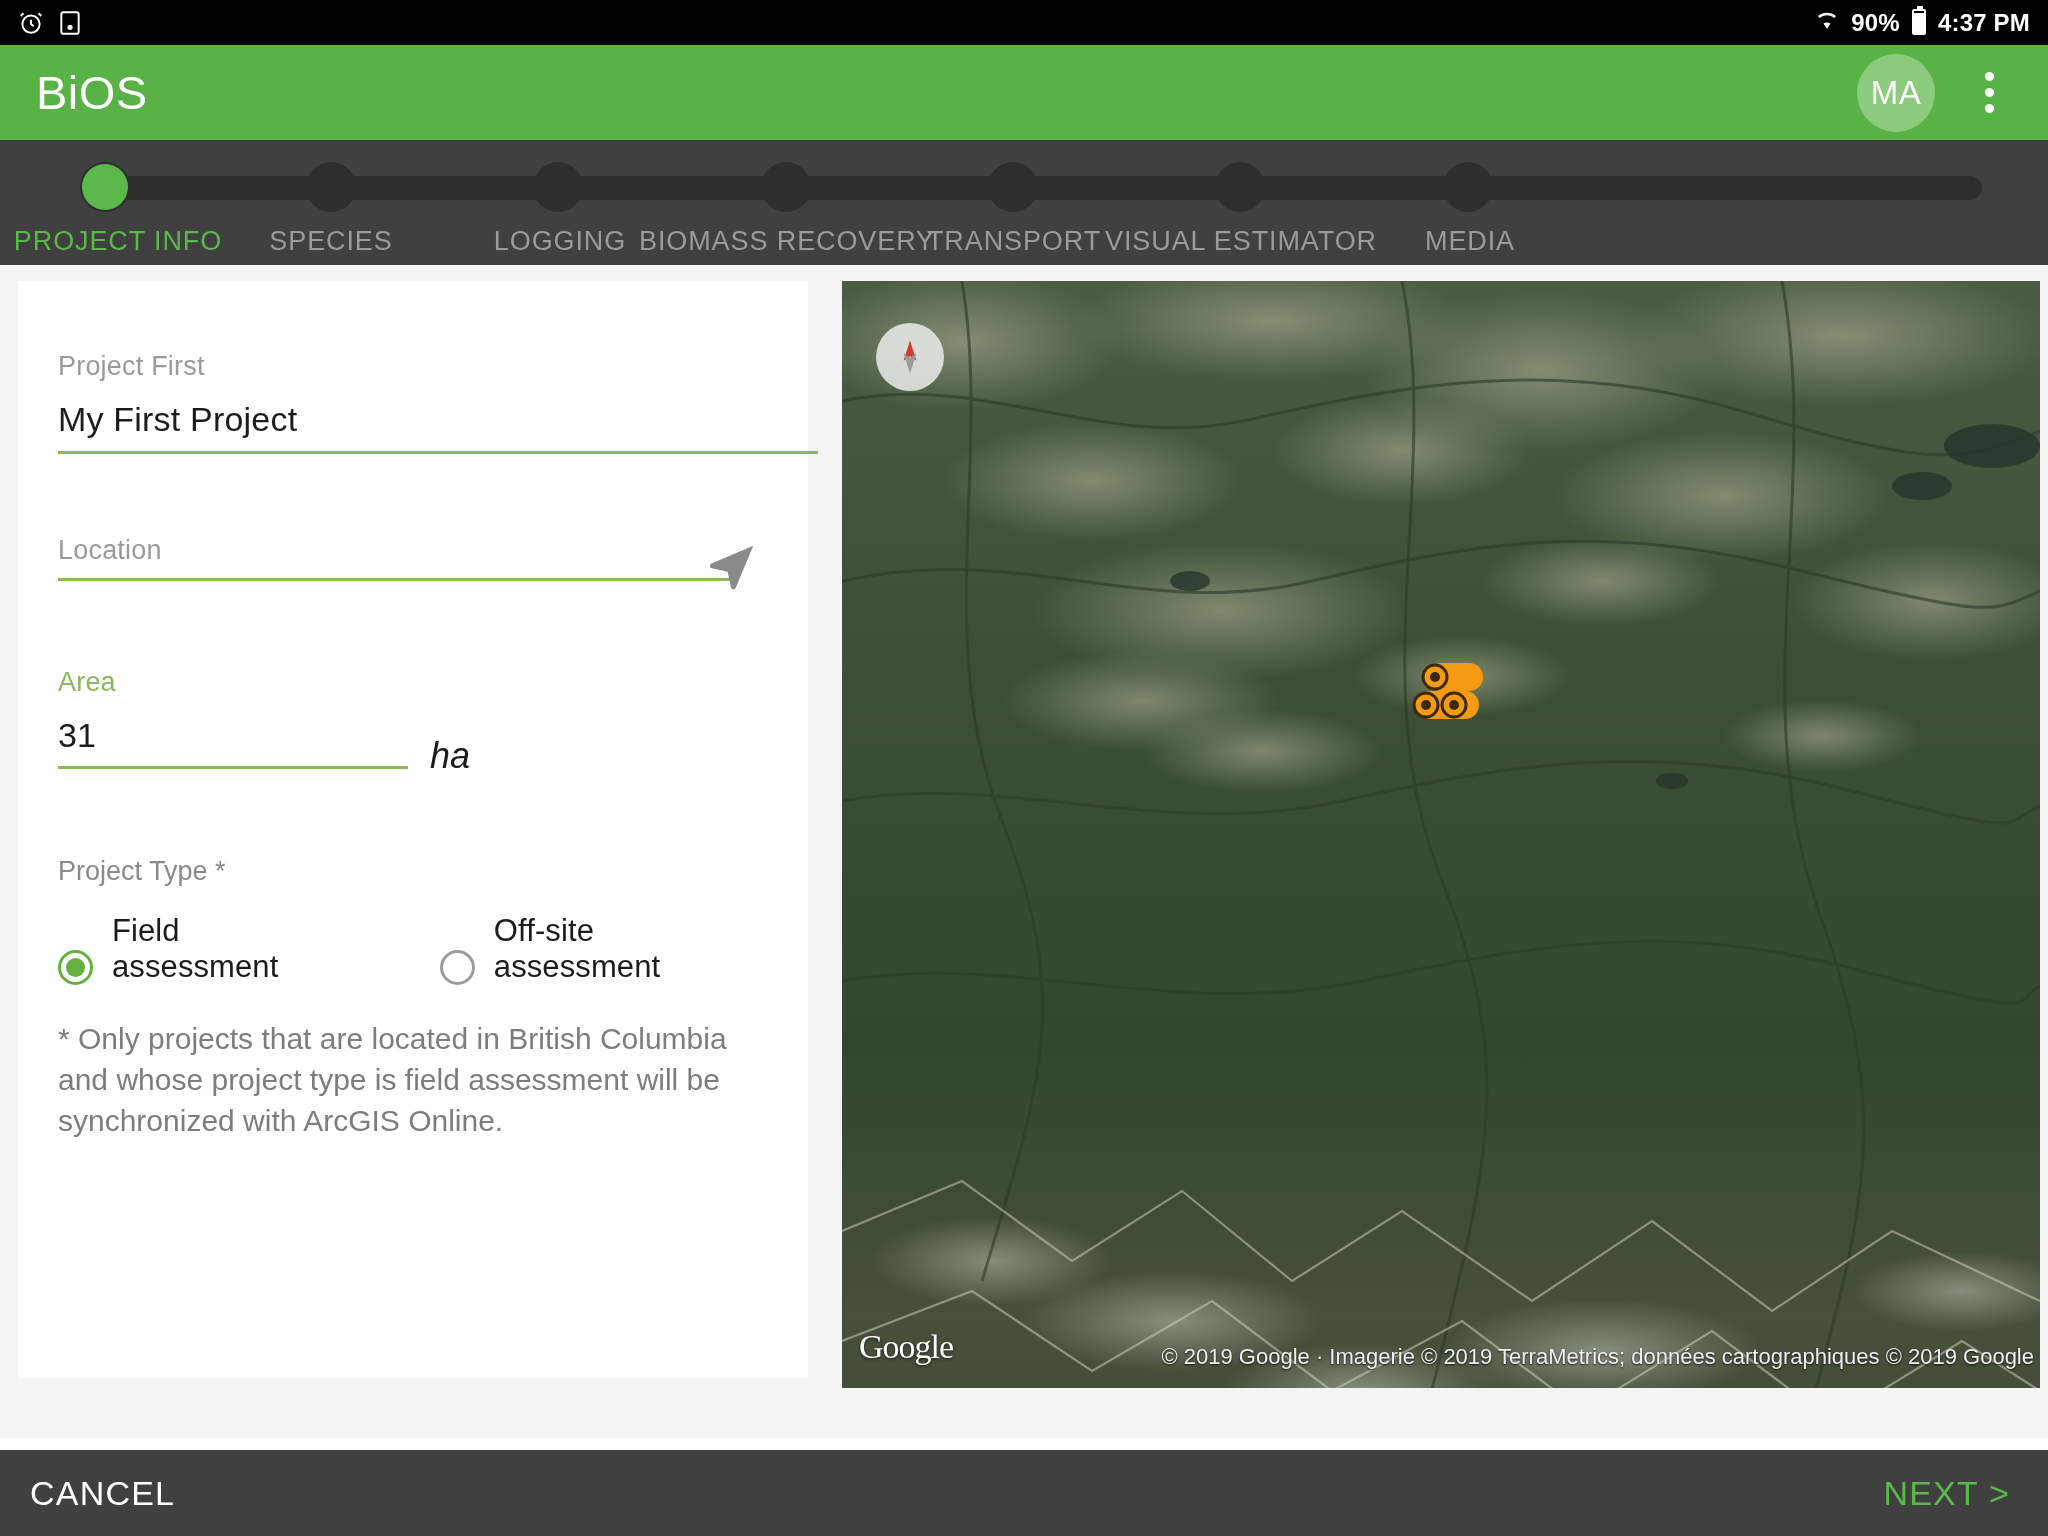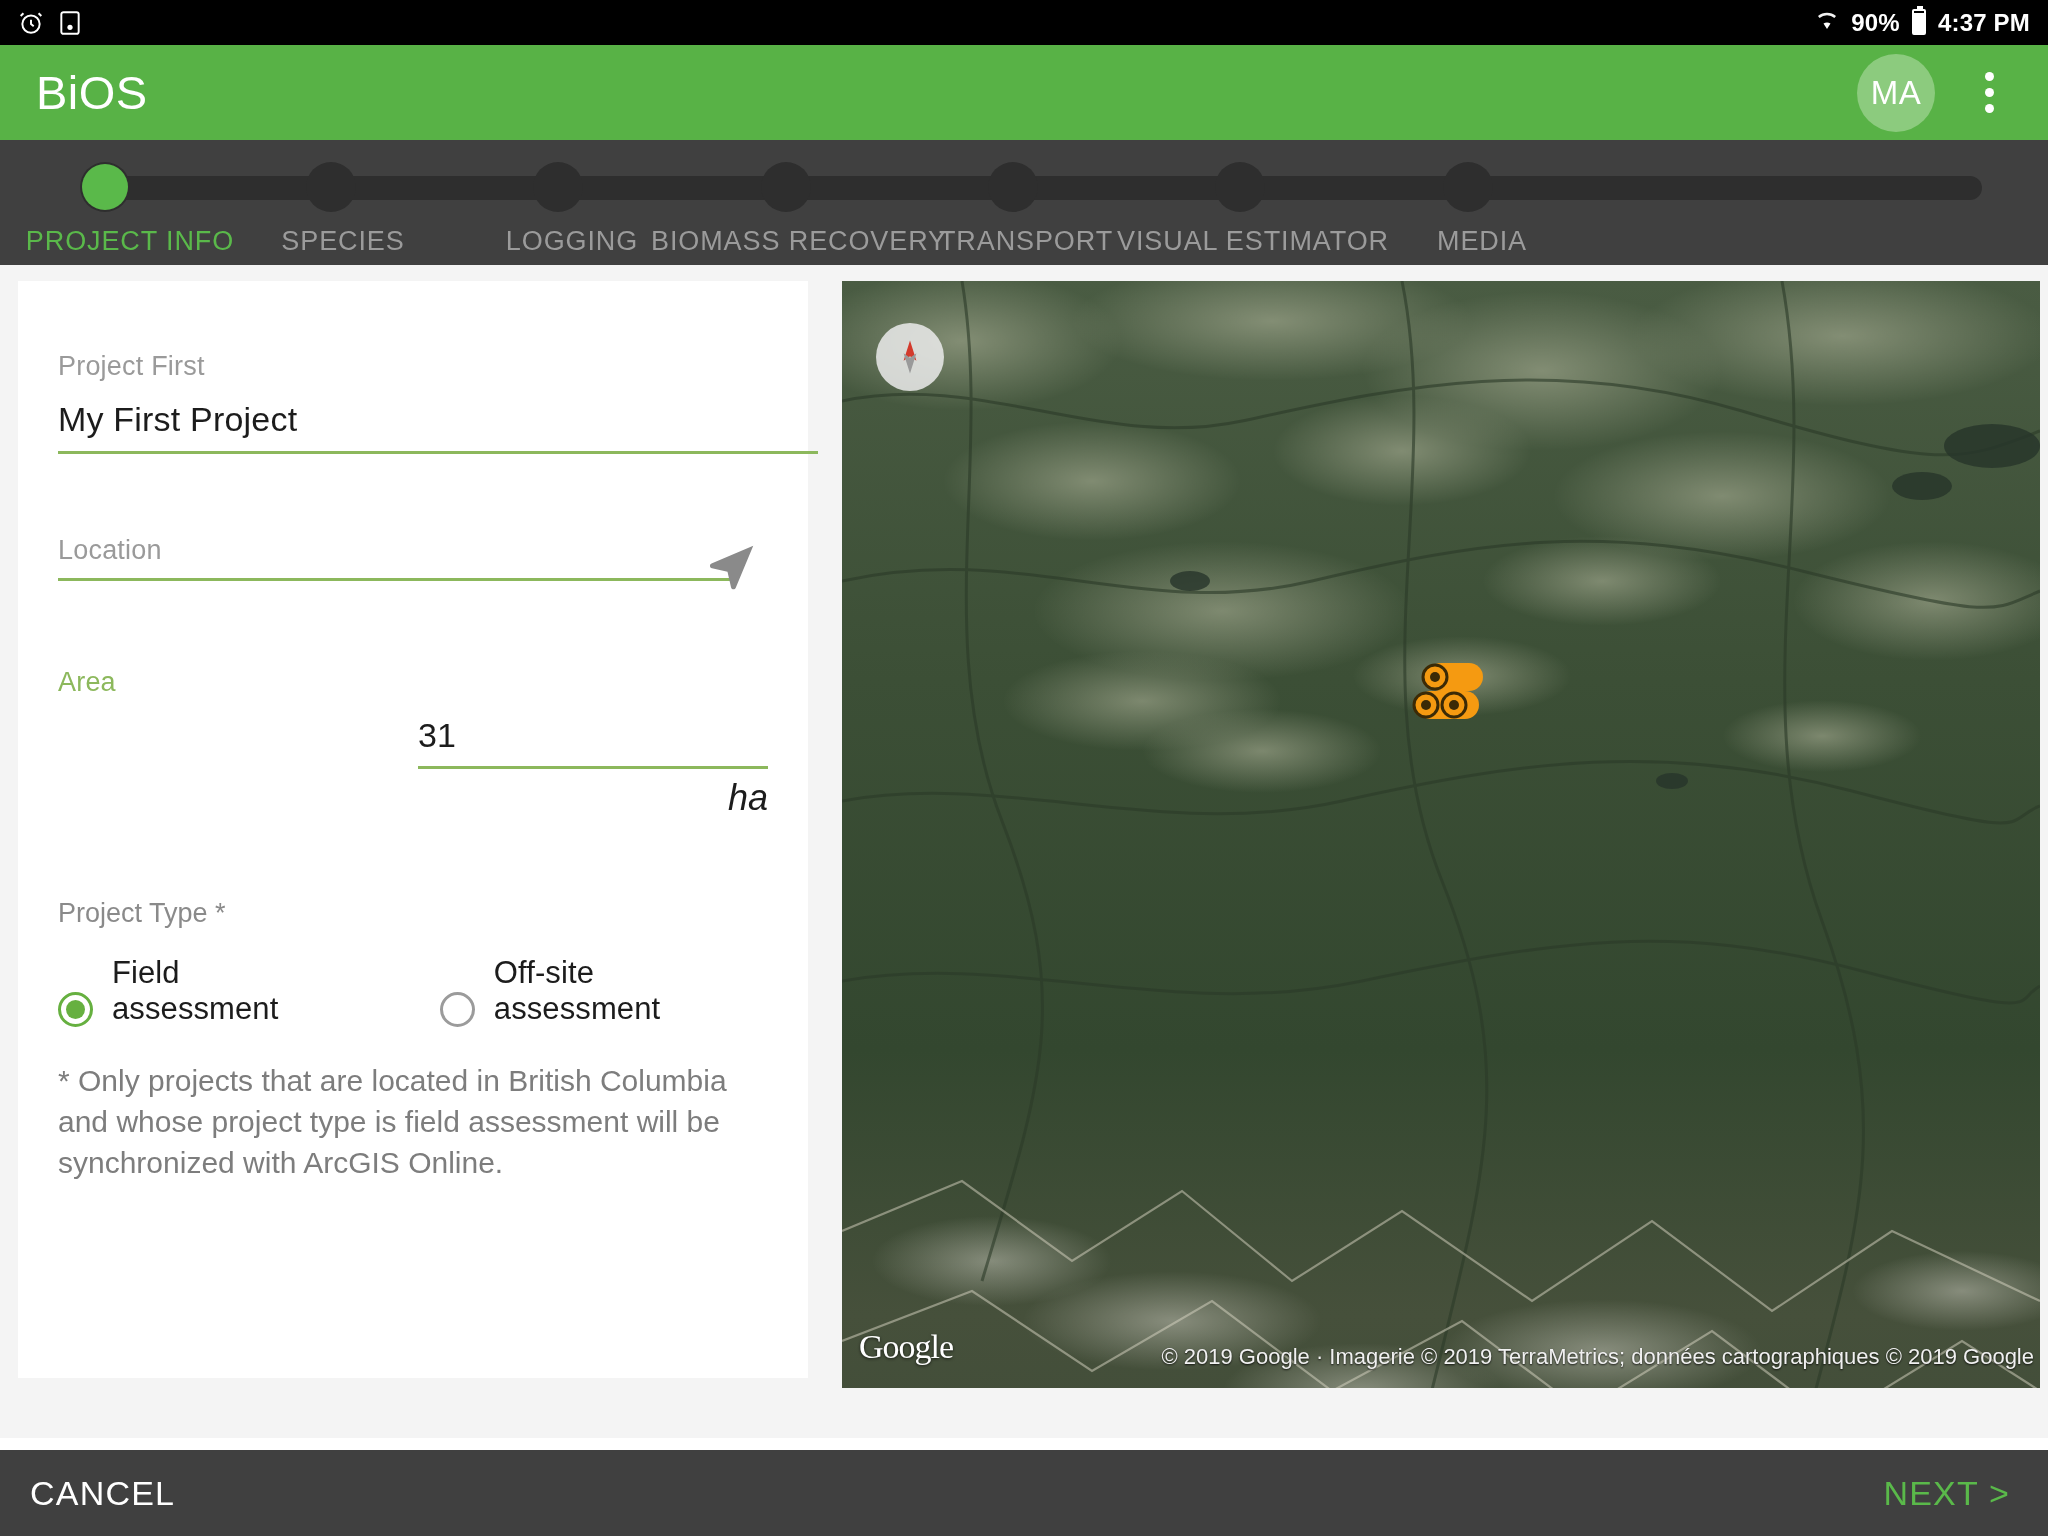--- a/index.html
+++ b/index.html
@@ -49,21 +49,21 @@
   .track {
     position: absolute; left: 106px; right: 66px; top: 14px; height: 24px;
     background: #2e2e2e; border-radius: 12px;
   }
   .node {
     position: absolute; top: 0; width: 50px; height: 50px; border-radius: 50%;
     background: #2e2e2e; transform: translateX(-50%);
   }
   .node.active { background: #5ab94a; width: 46px; height: 46px; top: 2px; }
   .tabs {
-    position: absolute; left: 12px; right: 0; top: 78px; height: 46px;
+    position: absolute; left: 0; right: 0; top: 78px; height: 46px;
     display: flex; align-items: center;
   }
   .tab {
     position: absolute; transform: translateX(-50%);
     font-size: 27px; color: #9b9b9b; letter-spacing: .9px; white-space: nowrap;
   }
   .tab.active { color: #5ab94a; }
 
   
   .content { flex: 1 1 auto; background: #f4f4f4; display: flex; position: relative; }
@@ -83,21 +83,21 @@
   .f-name .field-value { margin-top: 18px; }
   .f-name .underline { margin-top: 12px; width: 760px; }
 
   .f-loc { padding-top: 81px; }
   .f-loc .field-value { margin-top: 17px; }
   .f-loc .underline { margin-top: 12px; width: 680px; }
   .loc-icon { position: absolute; right: 6px; bottom: -16px; width: 60px; height: 60px; }
 
   .f-area { padding-top: 86px; display: block; }
   .f-area .field-value { margin-top: 18px; }
-  .area-row { display: flex; align-items: flex-end; flex-direction: column; }
+  .area-row { display: flex; align-items: flex-end; }
   .area-underline { width: 350px; height: 3px; background: #8cb85c; margin-top: 11px; }
   .area-unit {
     font-size: 36px; font-style: italic; color: #1c1c1c; margin-left: 22px;
     position: relative; top: 8px;
   }
 
   .f-type { padding-top: 87px; }
   .type-label { font-size: 27px; color: #8a8a8a; }
   .radios { display: flex; align-items: center; margin-top: 26px; }
   .radio { display: flex; align-items: flex-end; }

